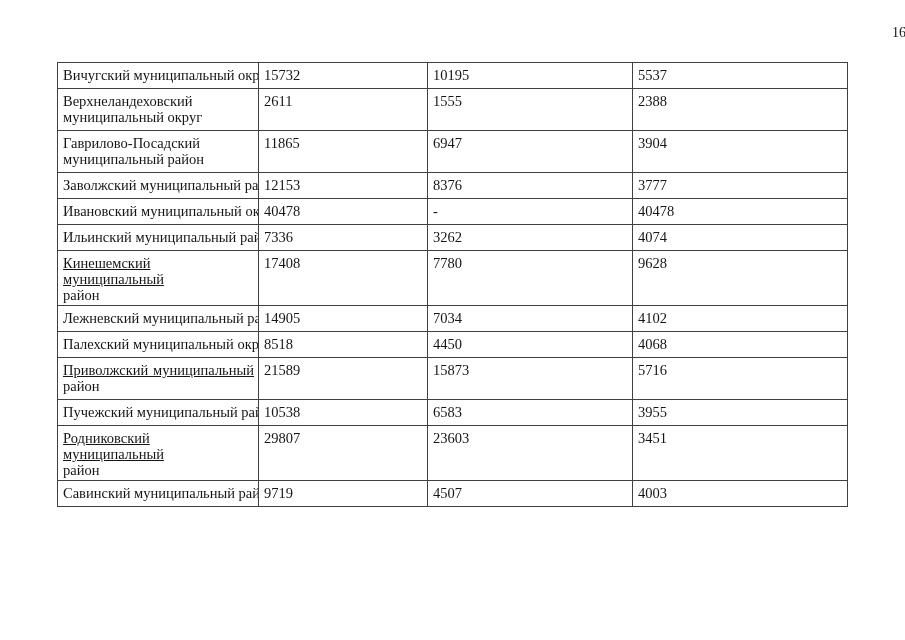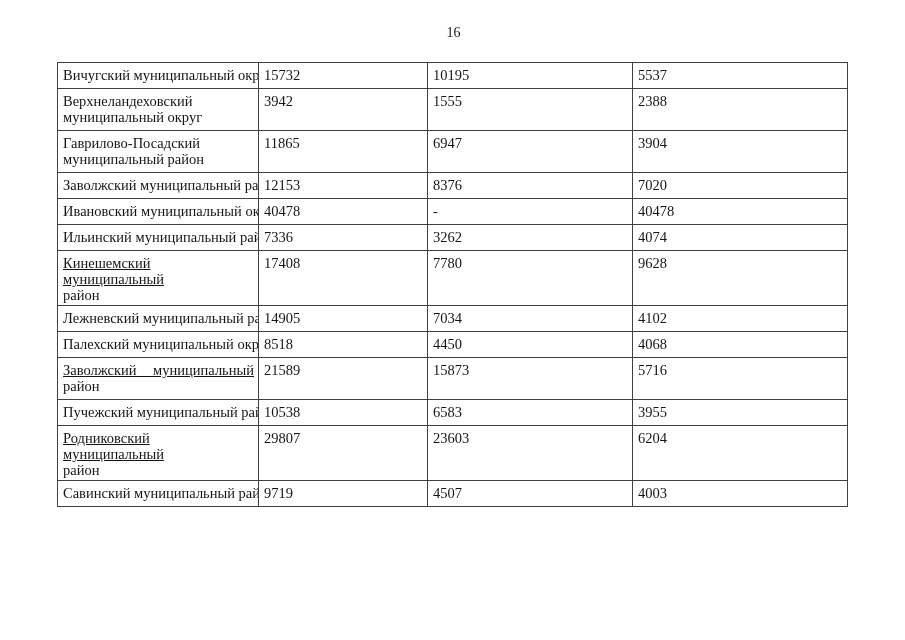--- a/index.html
+++ b/index.html
@@ -11,21 +11,21 @@
     position: relative;
     font-family: "Liberation Serif", serif;
     color: #151515;
     overflow: hidden;
   }
   .page-number {
     position: absolute;
     top: 25px;
     left: 1px;
     width: 905px;
-    text-align: center;
+    text-align: right;
     font-size: 14px;
     line-height: 16px;
   }
   table.muni-table {
     position: absolute;
     left: 57px;
     top: 62px;
     width: 790px;
     border-collapse: collapse;
     table-layout: fixed;
@@ -73,41 +73,41 @@
       </td>
       <td>15732</td>
       <td>10195</td>
       <td>5537</td>
     </tr>
     <tr class="r2">
       <td>
         <div class="nl">Верхнеландеховский</div>
         <div class="nl">муниципальный округ</div>
       </td>
-      <td>3942</td>
+      <td>2611</td>
       <td>1555</td>
       <td>2388</td>
     </tr>
     <tr class="r2">
       <td>
         <div class="nl">Гаврилово-Посадский</div>
         <div class="nl">муниципальный район</div>
       </td>
       <td>11865</td>
       <td>6947</td>
       <td>3904</td>
     </tr>
     <tr class="r1">
       <td>
         <div class="nl">Заволжский муниципальный район</div>
 
       </td>
       <td>12153</td>
       <td>8376</td>
-      <td>7020</td>
+      <td>3777</td>
     </tr>
     <tr class="r1">
       <td>
         <div class="nl">Ивановский муниципальный округ</div>
 
       </td>
       <td>40478</td>
       <td>-</td>
       <td>40478</td>
     </tr>
@@ -142,21 +142,21 @@
       <td>
         <div class="nl">Палехский муниципальный округ</div>
 
       </td>
       <td>8518</td>
       <td>4450</td>
       <td>4068</td>
     </tr>
     <tr class="r2">
       <td>
-        <div class="nl spread">Заволжский муниципальный</div>
+        <div class="nl spread">Приволжский муниципальный</div>
         <div class="nl">район</div>
       </td>
       <td>21589</td>
       <td>15873</td>
       <td>5716</td>
     </tr>
     <tr class="r1">
       <td>
         <div class="nl">Пучежский муниципальный район</div>
 
@@ -165,21 +165,21 @@
       <td>6583</td>
       <td>3955</td>
     </tr>
     <tr class="r2">
       <td>
         <div class="nl spread">Родниковский муниципальный</div>
         <div class="nl">район</div>
       </td>
       <td>29807</td>
       <td>23603</td>
-      <td>6204</td>
+      <td>3451</td>
     </tr>
     <tr class="r1">
       <td>
         <div class="nl">Савинский муниципальный район</div>
 
       </td>
       <td>9719</td>
       <td>4507</td>
       <td>4003</td>
     </tr>

